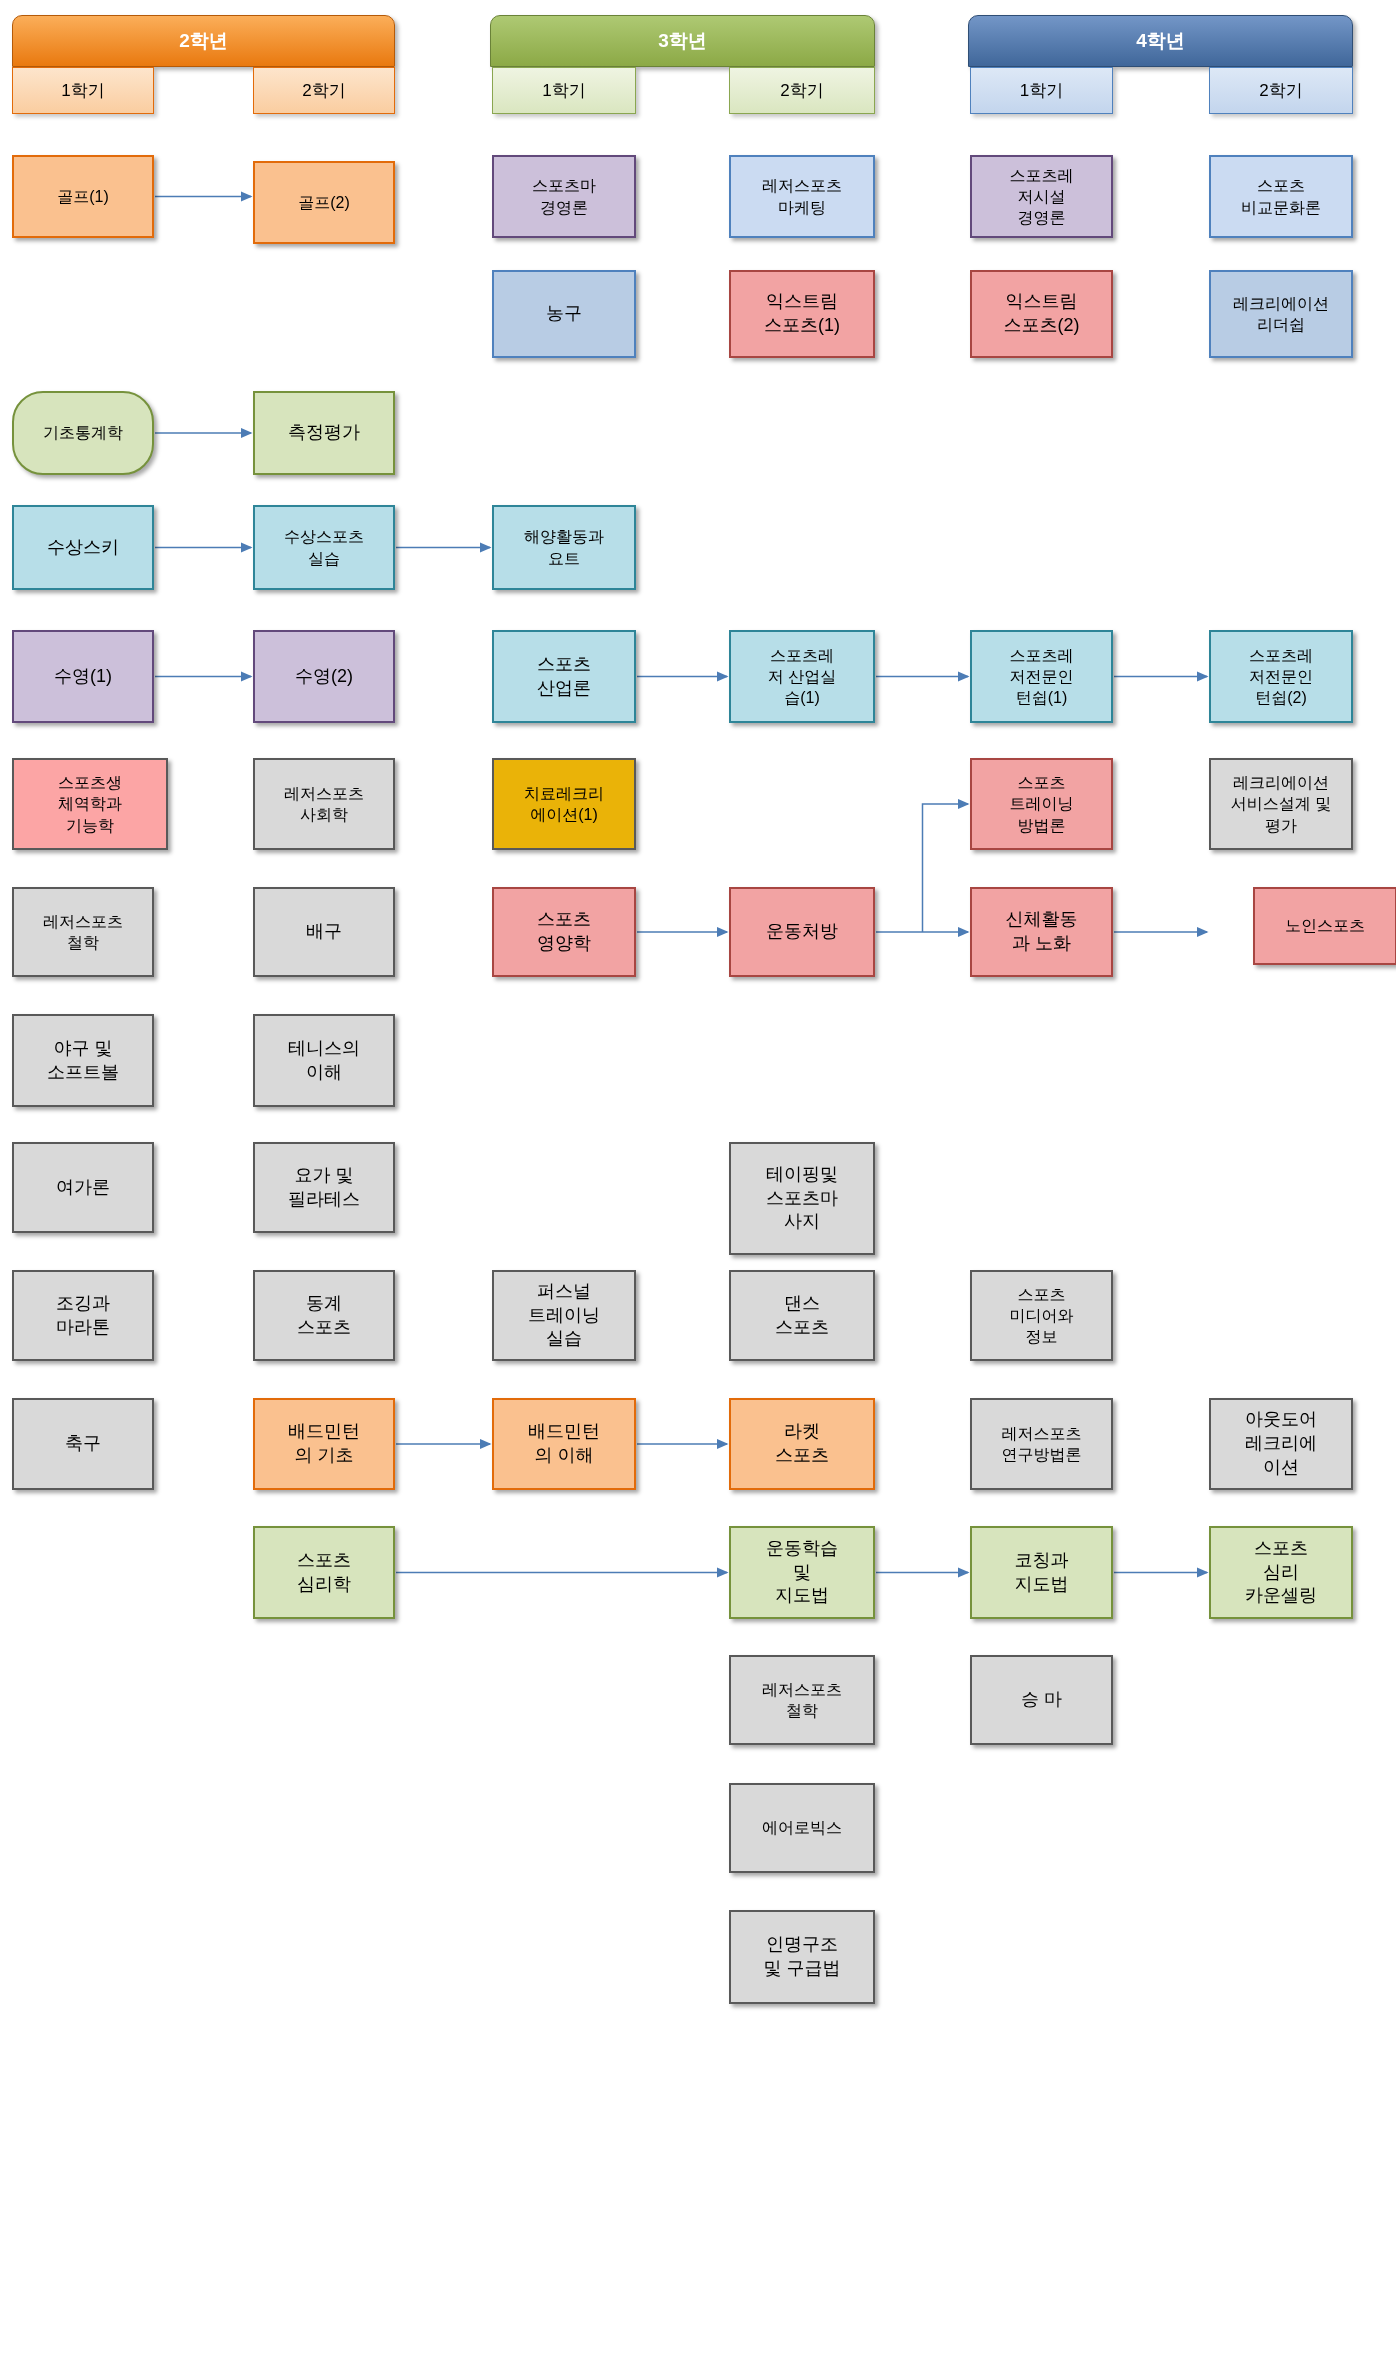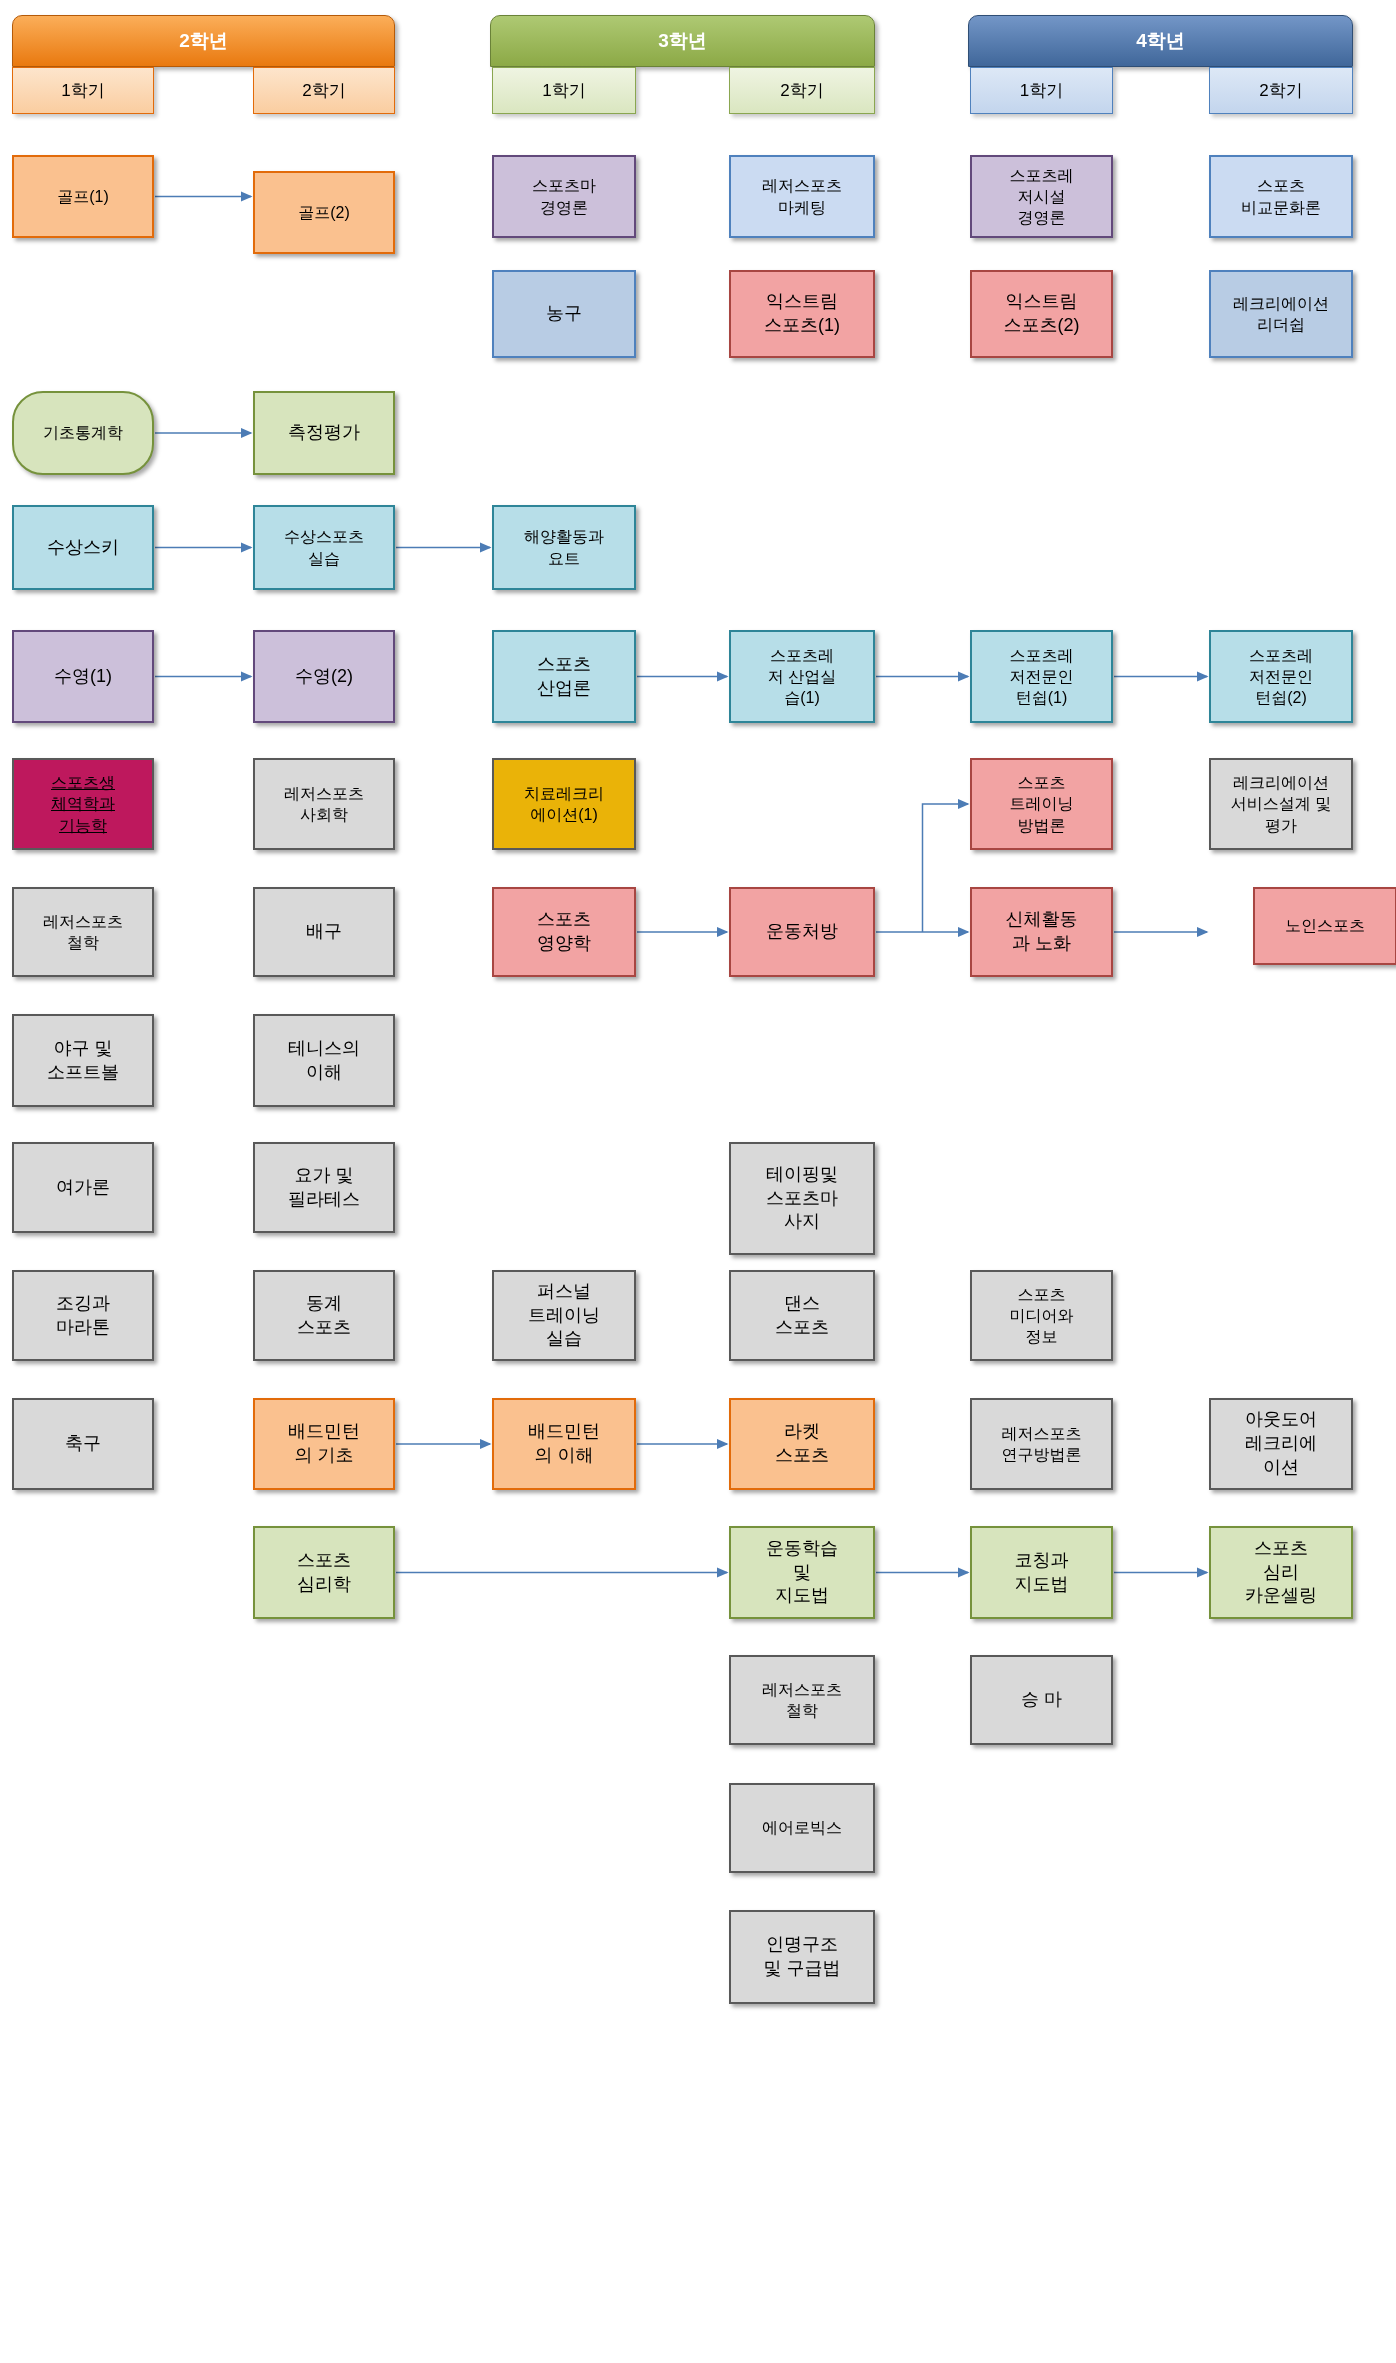--- a/index.html
+++ b/index.html
@@ -65,21 +65,21 @@
 <div class="year-bar" style="left: 12px; width: 383px; background: linear-gradient(rgb(251, 174, 89), rgb(233, 121, 15)); border: 1px solid rgb(181, 90, 8);">2학년</div>
     <div class="sem-tab" style="left: 12px; width: 142px; background: linear-gradient(rgb(253, 229, 204), rgb(250, 205, 160)); border: 1px solid rgb(226, 107, 10);">1학기</div>
     <div class="sem-tab" style="left: 253px; width: 142px; background: linear-gradient(rgb(253, 229, 204), rgb(250, 205, 160)); border: 1px solid rgb(226, 107, 10);">2학기</div>
     <div class="year-bar" style="left: 490px; width: 385px; background: linear-gradient(rgb(174, 201, 115), rgb(140, 169, 70)); border: 1px solid rgb(106, 130, 56);">3학년</div>
     <div class="sem-tab" style="left: 492px; width: 144px; background: linear-gradient(rgb(239, 244, 226), rgb(218, 230, 192)); border: 1px solid rgb(138, 166, 80);">1학기</div>
     <div class="sem-tab" style="left: 729px; width: 146px; background: linear-gradient(rgb(239, 244, 226), rgb(218, 230, 192)); border: 1px solid rgb(138, 166, 80);">2학기</div>
     <div class="year-bar" style="left: 968px; width: 385px; background: linear-gradient(rgb(115, 150, 199), rgb(64, 103, 154)); border: 1px solid rgb(47, 78, 117);">4학년</div>
     <div class="sem-tab" style="left: 970px; width: 143px; background: linear-gradient(rgb(221, 232, 246), rgb(195, 213, 237)); border: 1px solid rgb(79, 129, 189);">1학기</div>
     <div class="sem-tab" style="left: 1209px; width: 144px; background: linear-gradient(rgb(221, 232, 246), rgb(195, 213, 237)); border: 1px solid rgb(79, 129, 189);">2학기</div>
     <div class="node" style="left: 12px; top: 155px; width: 142px; height: 83px; background: rgb(250, 193, 143); border-color: rgb(226, 107, 10);">골프(1)</div>
-    <div class="node" style="left: 253px; top: 171px; width: 142px; height: 83px; background: rgb(250, 193, 143); border-color: rgb(226, 107, 10);">골프(2)</div>
+    <div class="node" style="left: 253px; top: 161px; width: 142px; height: 83px; background: rgb(250, 193, 143); border-color: rgb(226, 107, 10);">골프(2)</div>
     <div class="node" style="left: 492px; top: 155px; width: 144px; height: 83px; background: rgb(204, 192, 218); border-color: rgb(98, 73, 123);">스포츠마
 경영론</div>
     <div class="node" style="left: 729px; top: 155px; width: 146px; height: 83px; background: rgb(203, 219, 242); border-color: rgb(79, 129, 189);">레저스포츠
 마케팅</div>
     <div class="node" style="left: 970px; top: 155px; width: 143px; height: 83px; background: rgb(204, 192, 218); border-color: rgb(98, 73, 123);">스포츠레
 저시설
 경영론</div>
     <div class="node" style="left: 1209px; top: 155px; width: 144px; height: 83px; background: rgb(203, 219, 242); border-color: rgb(79, 129, 189);">스포츠
 비교문화론</div>
     <div class="node large" style="left: 492px; top: 270px; width: 144px; height: 88px; background: rgb(184, 204, 228); border-color: rgb(79, 129, 189);">농구</div>
@@ -102,21 +102,21 @@
 산업론</div>
     <div class="node" style="left: 729px; top: 630px; width: 146px; height: 93px; background: rgb(183, 222, 232); border-color: rgb(46, 133, 152);">스포츠레
 저 산업실
 습(1)</div>
     <div class="node" style="left: 970px; top: 630px; width: 143px; height: 93px; background: rgb(183, 222, 232); border-color: rgb(46, 133, 152);">스포츠레
 저전문인
 턴쉽(1)</div>
     <div class="node" style="left: 1209px; top: 630px; width: 144px; height: 93px; background: rgb(183, 222, 232); border-color: rgb(46, 133, 152);">스포츠레
 저전문인
 턴쉽(2)</div>
-    <div class="node" style="left: 12px; top: 758px; width: 142px; height: 92px; background: #be185d; border-color: rgb(89, 89, 89); text-decoration: underline;">스포츠생
+    <div class="node" style="left: 12px; top: 758px; width: 156px; height: 92px; background: #fca5a5; border-color: rgb(89, 89, 89);">스포츠생
 체역학과
 기능학</div>
     <div class="node" style="left: 253px; top: 758px; width: 142px; height: 92px; background: rgb(217, 217, 217); border-color: rgb(89, 89, 89);">레저스포츠
 사회학</div>
     <div class="node" style="left: 492px; top: 758px; width: 144px; height: 92px; background: #eab308; border-color: rgb(89, 89, 89);">치료레크리
 에이션(1)</div>
     <div class="node" style="left: 970px; top: 758px; width: 143px; height: 92px; background: rgb(242, 163, 163); border-color: rgb(168, 70, 66);">스포츠
 트레이닝
 방법론</div>
     <div class="node" style="left: 1209px; top: 758px; width: 144px; height: 92px; background: rgb(217, 217, 217); border-color: rgb(89, 89, 89);">레크리에이션

